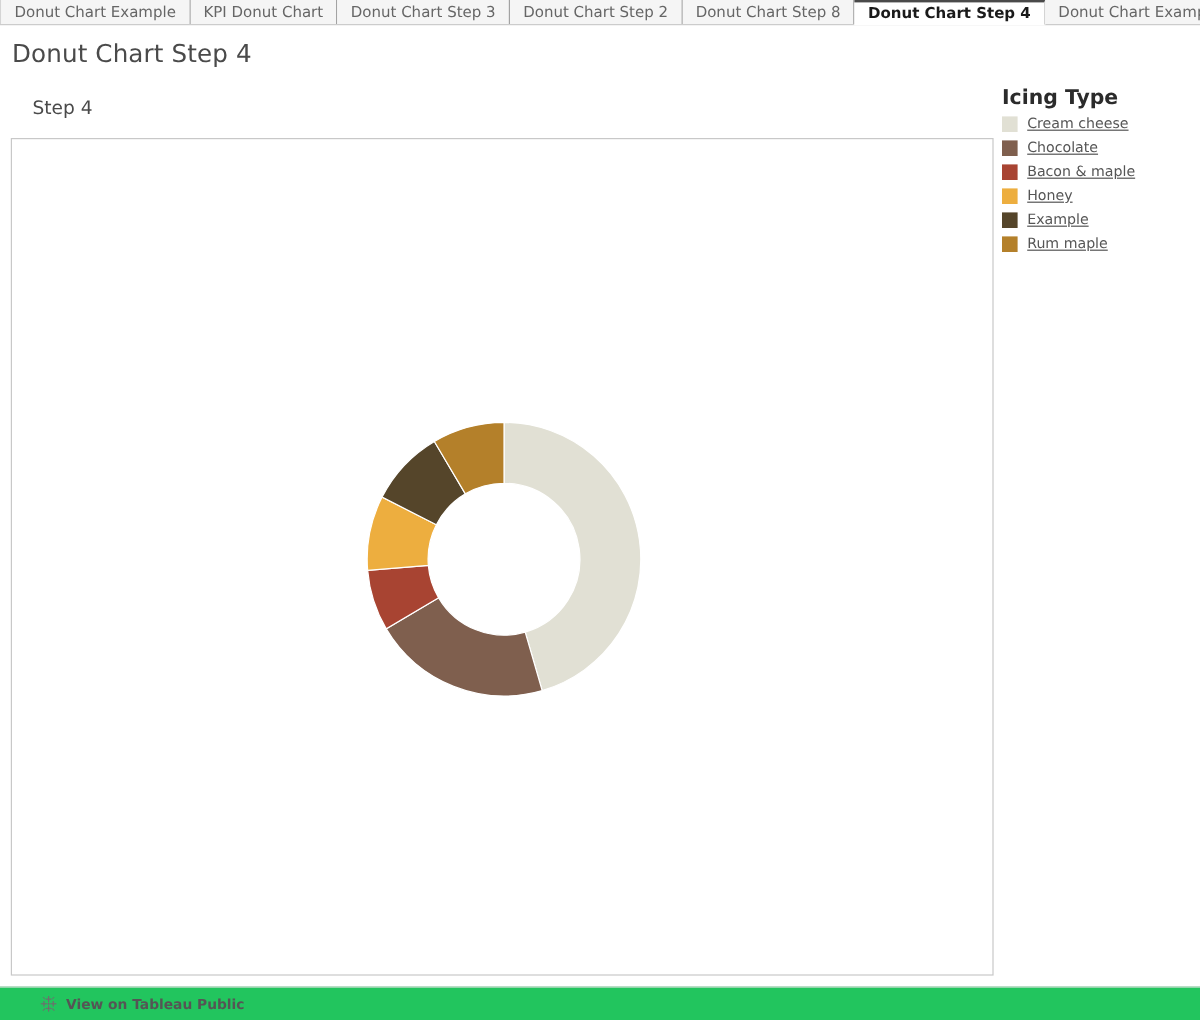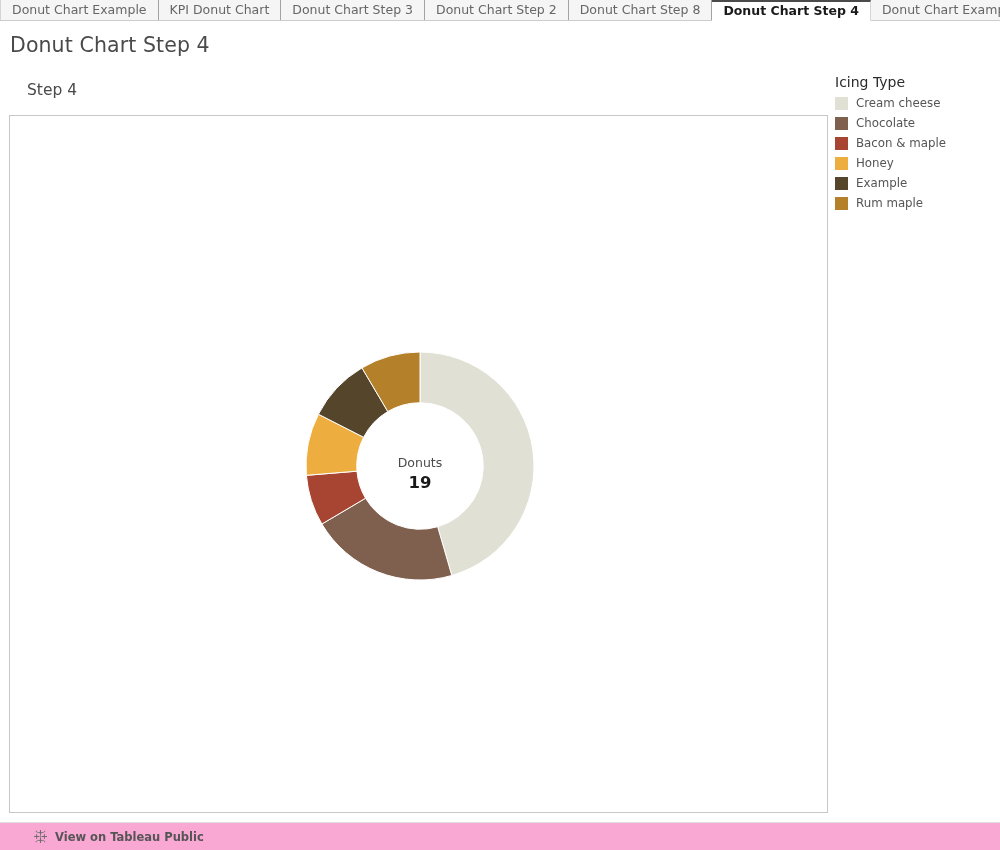--- a/index.html
+++ b/index.html
@@ -97,49 +97,50 @@
     color: #1a1a1a;
   }
 
   
   .legend {
     position: absolute;
     left: 835px; top: 75px;
     width: 160px;
   }
   .legend-title {
-    font-size: 14px;
-    font-weight: normal;
+    font-size: 17px;
+    font-weight: bold;
     color: #2b2b2b;
     margin-bottom: 4px;
     line-height: 14px;
   }
   .legend-item {
     display: flex;
     align-items: center;
     height: 20px;
     cursor: pointer;
   }
   .legend-swatch {
     width: 13px; height: 13px;
     margin-right: 8px;
     flex: 0 0 auto;
   }
   .legend-label {
     font-size: 11.8px;
     color: #555555;
     white-space: nowrap;
+    text-decoration: underline;
   }
 
   
   .toolbar {
     position: absolute;
     left: 0; bottom: 0;
     width: 1000px; height: 28px;
-    background: #f9a8d4;
+    background: #22c55e;
     border-top: 1px solid #e0e0e0;
     display: flex;
     align-items: center;
   }
   .tb-left {
     display: flex; align-items: center;
     margin-left: 33px;
     cursor: pointer;
   }
   .tb-left-label {
@@ -209,22 +210,20 @@
     <svg class="donut-svg" width="230" height="230" viewBox="0 0 230 230">
       <g id="donut-slices">
           <path d="M 115 1 A 114 114 0 0 1 146.8049860884721 224.47348016717152 L 132.65176727910202 175.7577814927802 A 63.27 63.27 0 0 0 115 51.73 Z" fill="#E1E0D4" stroke="#ffffff" stroke-width="1" aria-label="Cream cheese"></path>
           <path d="M 146.8049860884721 224.47348016717152 A 114 114 0 0 1 16.87540892155043 173.03072139554234 L 60.54085195146049 147.207050374526 A 63.27 63.27 0 0 0 132.65176727910202 175.7577814927802 Z" fill="#7F5F4E" stroke="#ffffff" stroke-width="1" aria-label="Chocolate"></path>
           <path d="M 16.87540892155043 173.03072139554234 A 114 114 0 0 1 1.3833379027438326 124.34098998382466 L 51.94275253602282 120.18424944102269 A 63.27 63.27 0 0 0 60.54085195146049 147.207050374526 Z" fill="#A84432" stroke="#ffffff" stroke-width="1" aria-label="Bacon &amp; maple"></path>
           <path d="M 1.3833379027438326 124.34098998382466 A 114 114 0 0 1 13.425256242526032 63.24508302969173 L 58.626017214601944 86.27602108147892 A 63.27 63.27 0 0 0 51.94275253602282 120.18424944102269 Z" fill="#EDAE3F" stroke="#ffffff" stroke-width="1" aria-label="Honey"></path>
           <path d="M 13.425256242526032 63.24508302969173 A 114 114 0 0 1 56.96927860445761 16.87540892155046 L 82.79294962547397 60.5408519514605 A 63.27 63.27 0 0 0 58.626017214601944 86.27602108147892 Z" fill="#55452A" stroke="#ffffff" stroke-width="1" aria-label="Nutella"></path>
           <path d="M 56.96927860445761 16.87540892155046 A 114 114 0 0 1 114.99999999999999 1 L 114.99999999999999 51.73 A 63.27 63.27 0 0 0 82.79294962547397 60.5408519514605 Z" fill="#B4802A" stroke="#ffffff" stroke-width="1" aria-label="Rum sauce"></path>
         </g>
     </svg>
-    <div class="donut-center-label">Donuts</div>
-    <div class="donut-center-value">19</div>
   </div>
 
 </div>
 
 <div class="legend">
   <div class="legend-title">Icing Type</div>
   <div id="legend-items">
       <div class="legend-item">
         <span class="legend-swatch" style="background: rgb(225, 224, 212);"></span>
         <span class="legend-label">Cream cheese</span>

